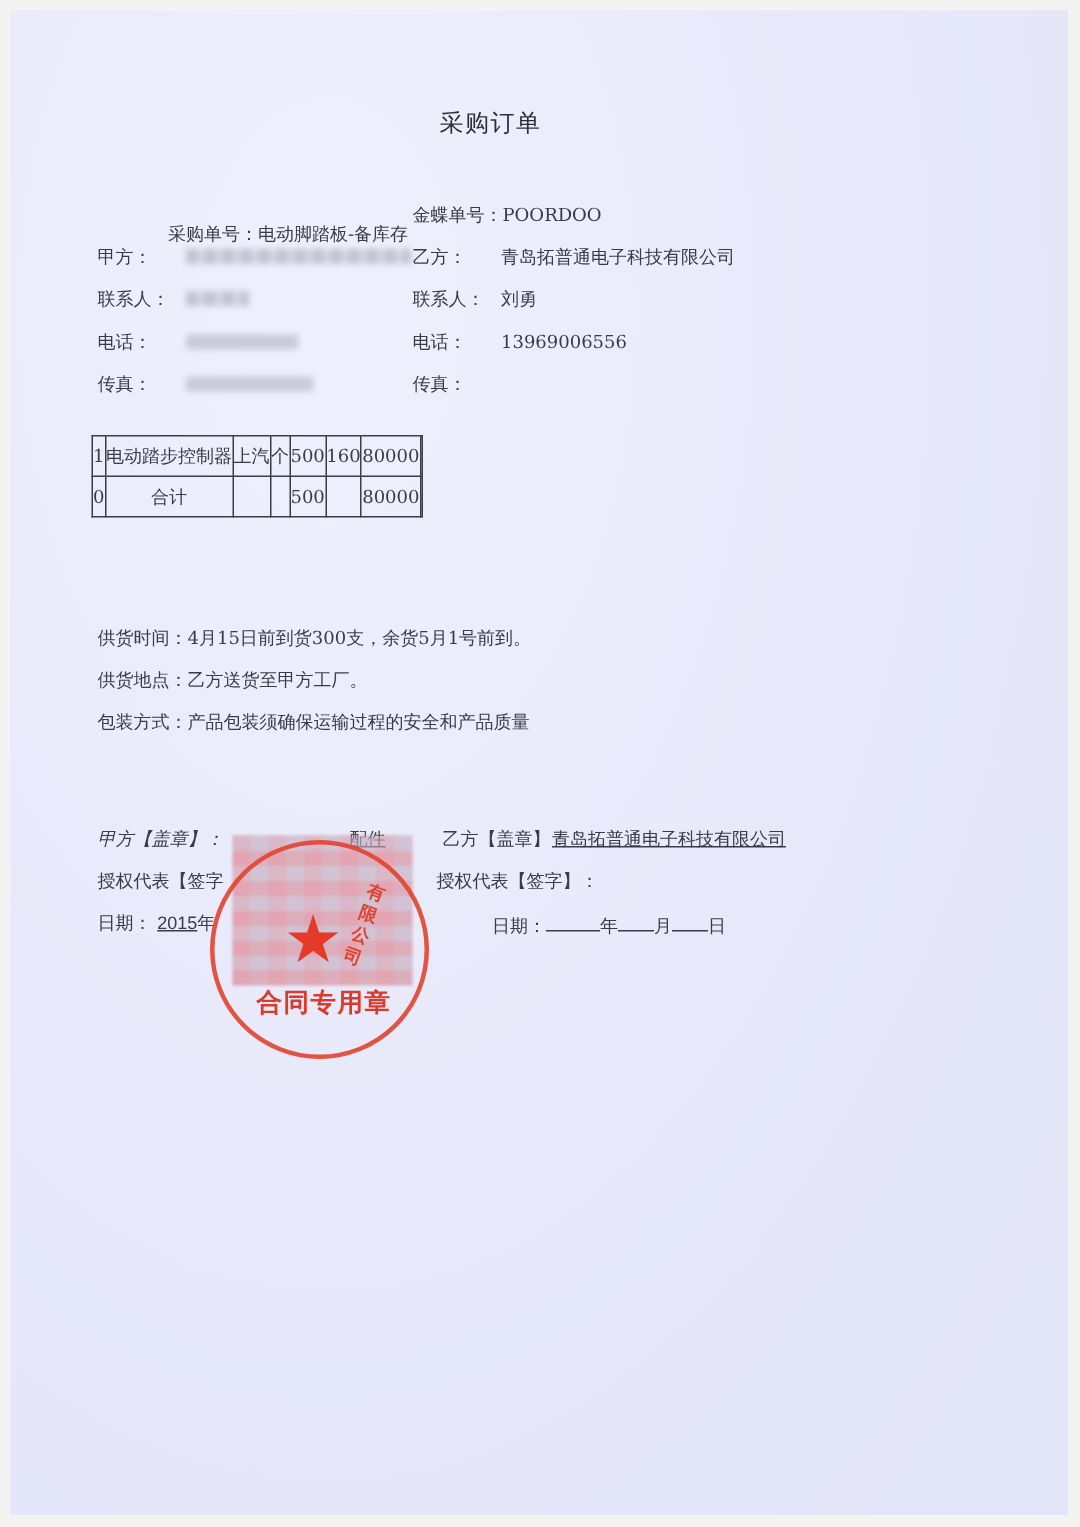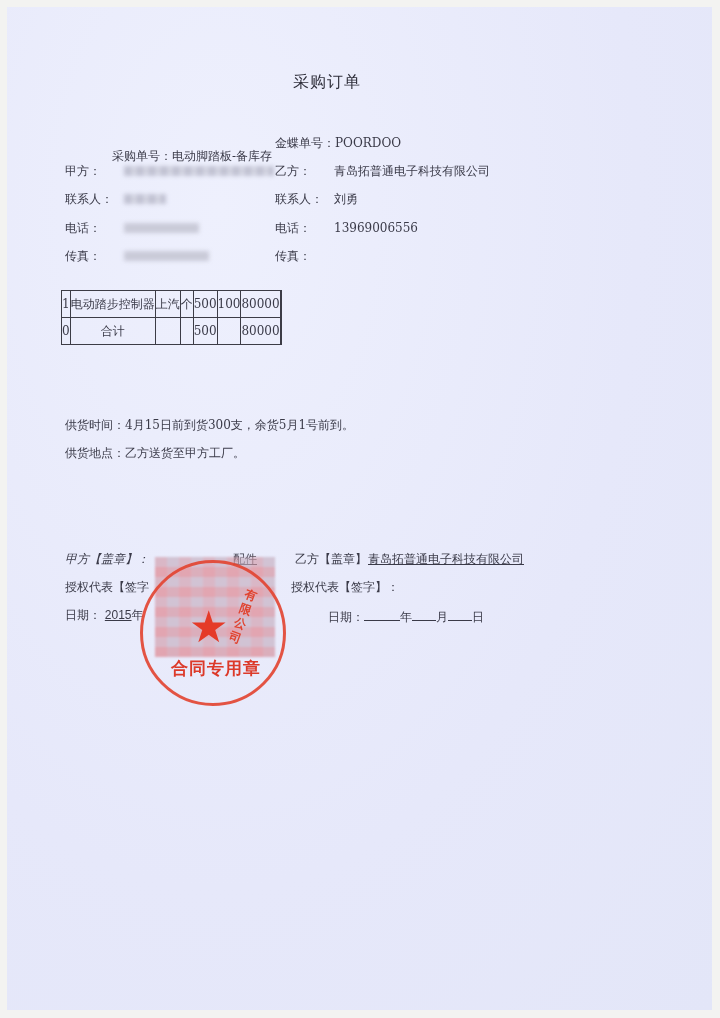--- a/index.html
+++ b/index.html
@@ -87,39 +87,40 @@
 
 
   <table class="items" style="left:54px;top:283px;">
     <tbody>
     <tr>
       <td>1</td>
       <td>电动踏步控制器</td>
       <td>上汽</td>
       <td>个</td>
       <td>500</td>
-      <td>100</td>
+      <td>160</td>
       <td>80000</td>
       <td></td>
     </tr>
     <tr>
       <td>0</td>
       <td>合计</td>
       <td></td>
       <td></td>
       <td>500</td>
       <td></td>
       <td>80000</td>
       <td></td>
     </tr>
   </tbody>
     </table>
 
   <div class="abs" style="left:58px;top:411px;">供货时间：4月15日前到货300支，余货5月1号前到。</div>
   <div class="abs" style="left:58px;top:439px;text-align:center;">供货地点：乙方送货至甲方工厂。</div>
+  <div class="abs" style="left:58px;top:467px;">包装方式：产品包装须确保运输过程的安全和产品质量</div>
 
   <div class="abs" style="left:58px;top:545px;font-style:italic;">甲方【盖章】：</div>
   <div class="abs ul" style="left:226px;top:545px;">配件</div>
   <div class="abs" style="left:288px;top:545px;">乙方【盖章】：</div>
   <div class="abs ul" style="left:361px;top:545px;">青岛拓普通电子科技有限公司</div>
 
   <div class="abs" style="left:58px;top:573px;">授权代表【签字</div>
   <div class="abs" style="left:284px;top:573px;">授权代表【签字】：</div>
 
   <div class="abs" style="left:58px;top:601px;">

